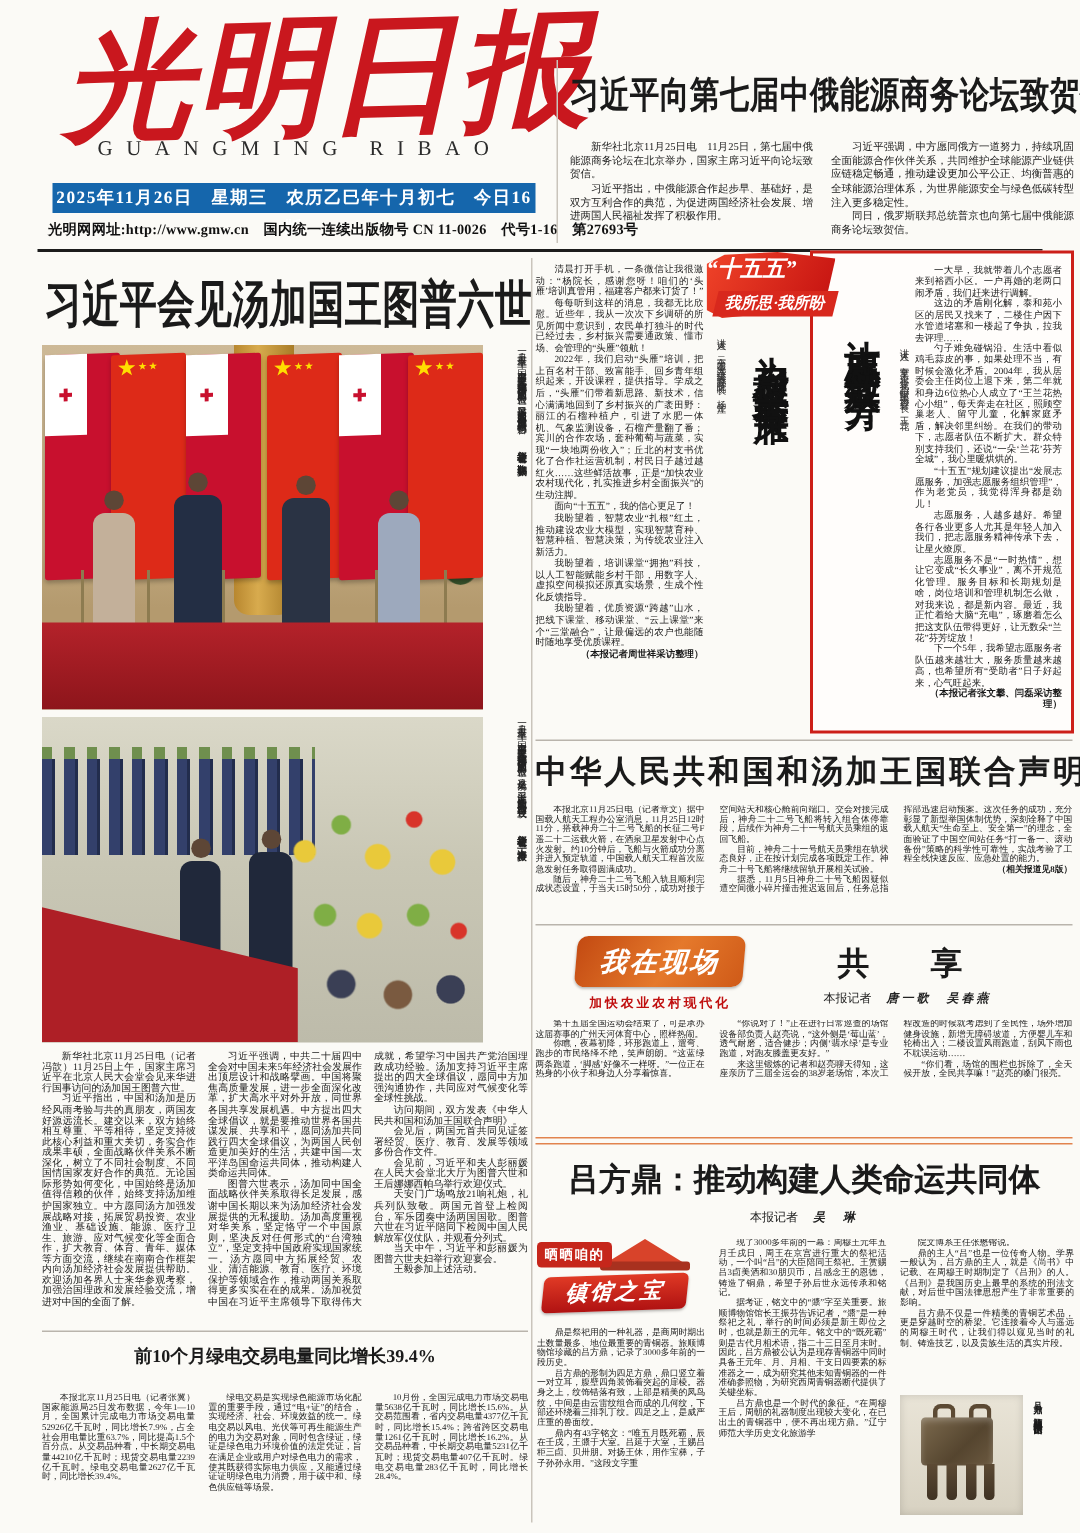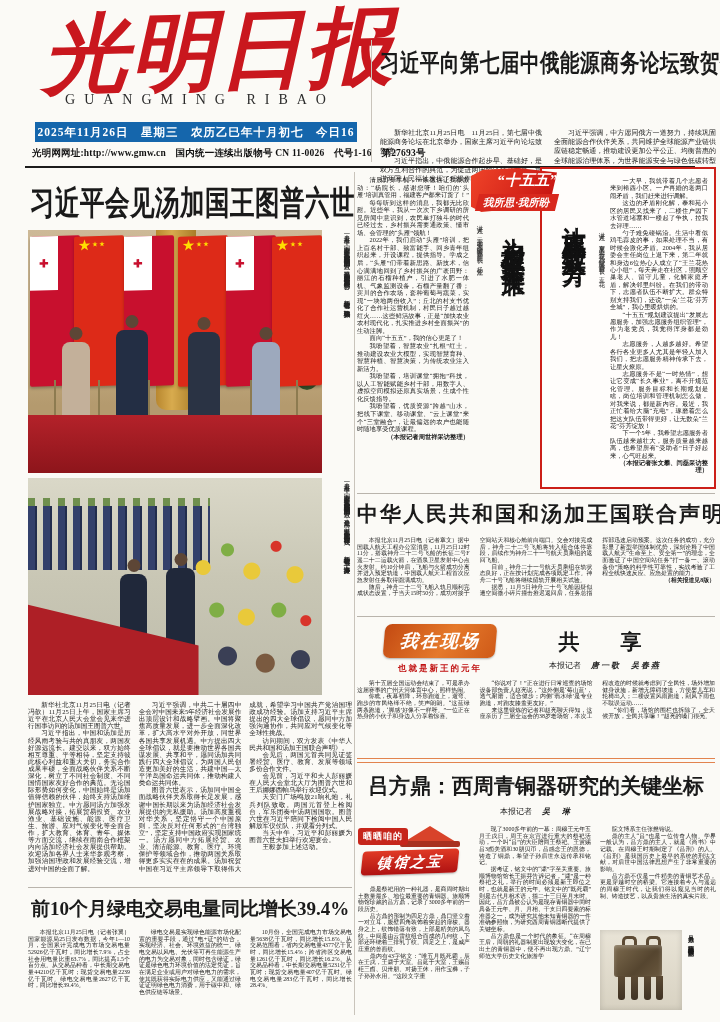--- a/index.html
+++ b/index.html
@@ -72,21 +72,21 @@
 
   
   .vcap{font-size:6.4px;line-height:1.45;color:#222;letter-spacing:0.5px;}
   .vcap .cr{font-weight:700;margin-top:8px;display:inline-block;}
 
   
   .banner{z-index:5;}
   .banner .flagbg{position:absolute;left:0;top:0;width:86px;height:44px;
       background:linear-gradient(120deg,#f04429,#c20f0f);
       clip-path:polygon(0 18%,14% 4%,55% 0,100% 10%,92% 78%,55% 92%,12% 100%,0 88%);
-      color:#fff;font-size:15px;font-weight:900;font-style:italic;text-align:right;line-height:25px;}
+      color:#fff;font-size:15px;font-weight:900;font-style:italic;text-align:left;line-height:25px;}
   .banner .strip{position:absolute;left:6px;top:26px;width:80px;height:17px;background:#d8281d;transform:skewX(-14deg);
       color:#fff;font-size:10.5px;font-weight:700;text-align:center;line-height:17px;}
   .redbox{border:2.5px solid #cc1f18;background:#fffdfb;z-index:1;}
   .vhead{font-weight:900;font-size:24px;letter-spacing:4px;color:#111;}
   .vby{font-size:6.3px;color:#333;letter-spacing:1.5px;line-height:1.5;}
 
   
   .scenelogo{background:linear-gradient(120deg,#c34a12,#e5792b 55%,#cf5a18);border-radius:7px;
       transform:skewX(-5deg);box-shadow:0 1px 2px rgba(0,0,0,.3);
       color:#fff;font-weight:900;font-style:italic;font-size:18px;text-align:center;line-height:34px;letter-spacing:2px;}
@@ -117,24 +117,25 @@
 <body>
 
 <div class="abs logo" style="left:42px;top:8px;">光明日报</div>
 <div class="abs pinyin" style="left:60px;top:92px;width:280px;">GUANGMING RIBAO</div>
 <div class="abs datebar" style="left:35px;top:122px;width:322px;height:20px;">2025年11月26日　星期三　农历乙巳年十月初七　今日16版</div>
 <div class="abs infoline" style="left:32px;top:147px;width:340px;">光明网网址:http://www.gmw.cn　国内统一连续出版物号 CN 11-0026　代号1-16　第27693号</div>
 <div class="abs toprule" style="left:25px;top:166px;width:670px;"></div>
 <div class="abs vrule" style="left:371px;top:40px;height:122px;"></div>
 
 <div class="abs h-greeting sans" style="left:380px;top:46px;width:336px;">习近平向第七届中俄能源商务论坛致贺信</div>
-<div class="abs smallbody jt bt" style="left:380px;top:94px;width:336px;height:68px;column-count:2;column-gap:12px;overflow:hidden;margin-top:35px;">
+<div class="abs smallbody jt bt" style="left:380px;top:94px;width:336px;height:68px;column-count:2;column-gap:12px;overflow:hidden;">
     <p>新华社北京11月25日电　11月25日，第七届中俄能源商务论坛在北京举办，国家主席习近平向论坛致贺信。</p>
     <p>习近平指出，中俄能源合作起步早、基础好，是双方互利合作的典范，为促进两国经济社会发展、增进两国人民福祉发挥了积极作用。</p>
     <p>习近平强调，中方愿同俄方一道努力，持续巩固全面能源合作伙伴关系，共同维护全球能源产业链供应链稳定畅通，推动建设更加公平公正、均衡普惠的全球能源治理体系，为世界能源安全与绿色低碳转型注入更多稳定性。</p>
+    <p>同日，俄罗斯联邦总统普京也向第七届中俄能源商务论坛致贺信。</p>
   </div>
 
 <div class="abs h-main sans" style="left:30px;top:180px;width:322px;">习近平会见汤加国王图普六世</div>
 
 <div class="abs photo1" style="left:28px;top:230px;width:294px;height:243px;">
   <div class="abs curtain"></div>
   <div class="abs plant"></div>
   <div class="abs flag flag-tonga" style="left:2px;">
       <span class="canton">✚</span>
     </div>
@@ -206,21 +207,21 @@
     <p>访问期间，双方发表《中华人民共和国和汤加王国联合声明》。</p>
     <p>会见后，两国元首共同见证签署经贸、医疗、教育、发展等领域多份合作文件。</p>
     <p>会见前，习近平和夫人彭丽媛在人民大会堂北大厅为图普六世和王后娜娜西帕乌举行欢迎仪式。</p>
     <p>天安门广场鸣放21响礼炮，礼兵列队致敬。两国元首登上检阅台，军乐团奏中汤两国国歌。图普六世在习近平陪同下检阅中国人民解放军仪仗队，并观看分列式。</p>
     <p>当天中午，习近平和彭丽媛为图普六世夫妇举行欢迎宴会。</p>
     <p>王毅参加上述活动。</p>
   </div>
 
 <div class="abs hrule" style="left:28px;top:887px;width:324px;"></div>
 
-<div class="abs h-sec" style="left:28px;top:896px;width:324px;font-size:19px;">前10个月绿电交易电量同比增长39.4%</div>
+<div class="abs h-sec" style="left:28px;top:896px;width:324px;font-size:12px;">前10个月绿电交易电量同比增长39.4%</div>
 <div class="abs jt bt tinybody" style="left:28px;top:929px;width:324px;height:88px;column-count:3;column-gap:9px;overflow:hidden;">
     <p>本报北京11月25日电（记者张翼）国家能源局25日发布数据，今年1—10月，全国累计完成电力市场交易电量52926亿千瓦时，同比增长7.9%，占全社会用电量比重63.7%，同比提高1.5个百分点。从交易品种看，中长期交易电量44210亿千瓦时；现货交易电量2239亿千瓦时。绿电交易电量2627亿千瓦时，同比增长39.4%。</p>
     <p>绿电交易是实现绿色能源市场化配置的重要手段，通过“电+证”的结合，实现经济、社会、环境效益的统一。绿电交易以风电、光伏等可再生能源生产的电力为交易对象，同时包含绿证，绿证是绿色电力环境价值的法定凭证，旨在满足企业或用户对绿色电力的需求，使其既获得实际电力供应，又能通过绿证证明绿色电力消费，用于碳中和、绿色供应链等场景。</p>
     <p>10月份，全国完成电力市场交易电量5638亿千瓦时，同比增长15.6%。从交易范围看，省内交易电量4377亿千瓦时，同比增长15.4%；跨省跨区交易电量1261亿千瓦时，同比增长16.2%。从交易品种看，中长期交易电量5231亿千瓦时；现货交易电量407亿千瓦时。绿电交易电量283亿千瓦时，同比增长28.4%。</p>
   </div>
 
 <div class="abs vrule" style="left:354px;top:172px;height:843px;"></div>
 
 <div class="abs banner" style="left:471px;top:168px;width:92px;height:46px;">
   <div class="flagbg">“十五五”</div>
@@ -262,37 +263,37 @@
     <p>本报北京11月25日电（记者章文）据中国载人航天工程办公室消息，11月25日12时11分，搭载神舟二十二号飞船的长征二号F遥二十二运载火箭，在酒泉卫星发射中心点火发射。约10分钟后，飞船与火箭成功分离并进入预定轨道，中国载人航天工程首次应急发射任务取得圆满成功。</p>
     <p>随后，神舟二十二号飞船入轨且顺利完成状态设置，于当天15时50分，成功对接于空间站天和核心舱前向端口。交会对接完成后，神舟二十二号飞船将转入组合体停靠段，后续作为神舟二十一号航天员乘组的返回飞船。</p>
     <p>目前，神舟二十一号航天员乘组在轨状态良好，正在按计划完成各项既定工作。神舟二十号飞船将继续留轨开展相关试验。</p>
     <p>据悉，11月5日神舟二十号飞船因疑似遭空间微小碎片撞击推迟返回后，任务总指挥部迅速启动预案。这次任务的成功，充分彰显了新型举国体制优势，深刻诠释了中国载人航天“生命至上、安全第一”的理念，全面验证了中国空间站任务“打一备一、滚动备份”策略的科学性可靠性，实战考验了工程全线快速反应、应急处置的能力。</p>
     <p>（相关报道见8版）</p>
   </div>
 
 <div class="abs hrule" style="left:357px;top:616px;width:358px;"></div>
 
 <div class="abs scenelogo" style="left:384px;top:624px;width:112px;height:34px;">我在现场</div>
-<div class="abs scenesub" style="left:380px;top:663px;width:120px;">也就是新王的元年</div>
+<div class="abs scenesub" style="left:380px;top:663px;width:120px;">加快农业农村现代化</div>
 <div class="abs h-sec" style="left:510px;top:628px;width:190px;font-size:21px;letter-spacing:10px;">共　享</div>
 <div class="abs byline" style="left:510px;top:660px;width:190px;">
   <span>本报记者</span>　
   <span class="names">唐一歌　吴春燕</span>
 </div>
 <div class="abs jt bt tinybody" style="left:357px;top:680px;width:358px;height:74px;column-count:3;column-gap:10px;overflow:hidden;">
     <p>第十五届全国运动会结束了，可是承办这届赛事的广州天河体育中心，照样热闹。</p>
     <p>你瞧，夜幕初降，环形跑道上，遛弯、跑步的市民络绎不绝，笑声朗朗。“这蓝绿两条跑道，‘脚感’好像不一样呀。”一位正在热身的小伙子和身边人分享着惊喜。</p>
     <p>“你说对了！”正在进行日常巡查的场馆设备部负责人赵亮说，“这外侧是‘莓山蓝’，透气耐磨，适合健步；内侧‘翡水绿’是专业跑道，对跑友膝盖更友好。”</p>
     <p>来这里锻炼的记者和赵亮聊天得知，这座亲历了三届全运会的38岁老场馆，本次工程改造的时候就考虑到了全民性，场外增加健身设施，新增无障碍坡道，方便婴儿车和轮椅出入；二楼设置风雨跑道，刮风下雨也不耽误运动……</p>
     <p>“你们看，场馆的围栏也拆除了，全天候开放，全民共享嘛！”赵亮的嗓门很亮。</p>
   </div>
 
 <div class="abs orangerule" style="left:357px;top:758px;width:358px;"></div>
 
-<div class="abs h-sec" style="left:357px;top:772px;width:358px;font-size:21px;">吕方鼎：西周青铜器研究的关键坐标</div>
+<div class="abs h-sec" style="left:357px;top:772px;width:358px;font-size:21px;">吕方鼎：推动构建人类命运共同体</div>
 <div class="abs byline" style="left:357px;top:806px;width:358px;">
   <span>本报记者</span>　
   <span class="names">吴　琳</span>
 </div>
 
 <div class="abs" style="left:358px;top:826px;width:112px;height:190px;overflow:hidden;">
   <div class="badge">
     <span class="roof"></span>
     <span class="roofbase"></span>
     <span class="tag">晒晒咱的</span>

